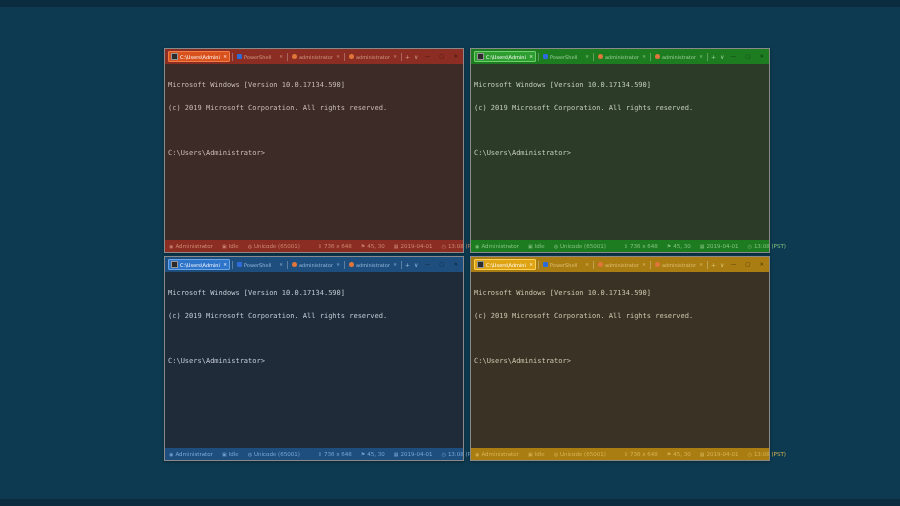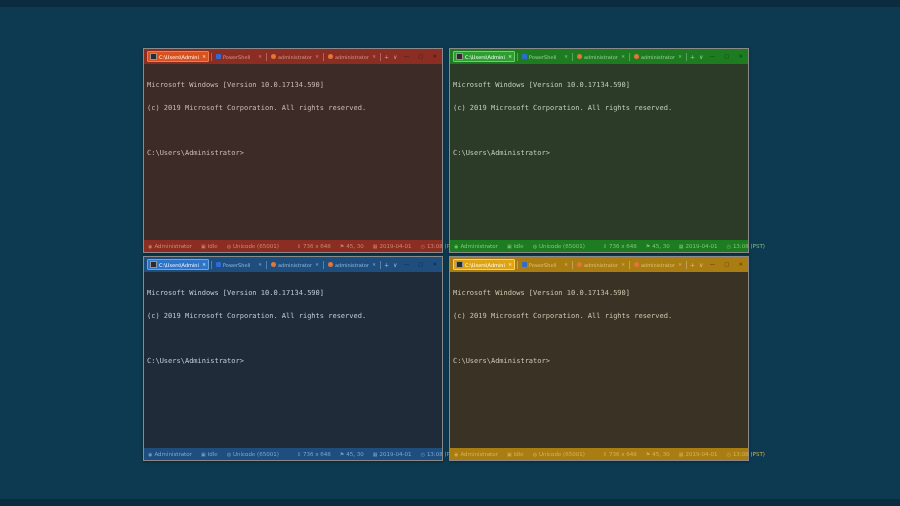--- a/index.html
+++ b/index.html
@@ -6,21 +6,21 @@
   body{
     width:900px;height:506px;position:relative;overflow:hidden;
     background:#0d3a50;
     font-family:"DejaVu Sans", sans-serif;
   }
   .edge-band{position:absolute;left:0;width:900px;height:7px;background:#0a2c3e;}
   .edge-band.top{top:0;}
   .edge-band.bottom{bottom:0;}
 
   #grid{
-    position:absolute;left:143px;top:48px;width:606px;height:413px;
+    position:absolute;left:164px;top:48px;width:606px;height:413px;
     display:grid;
     grid-template-columns:300px 300px;
     grid-template-rows:205px 205px;
     column-gap:6px;row-gap:3px;
   }
   .win{
     box-sizing:border-box;
     border:1px solid #8a8a8a;
     display:flex;flex-direction:column;
     background:var(--body);

